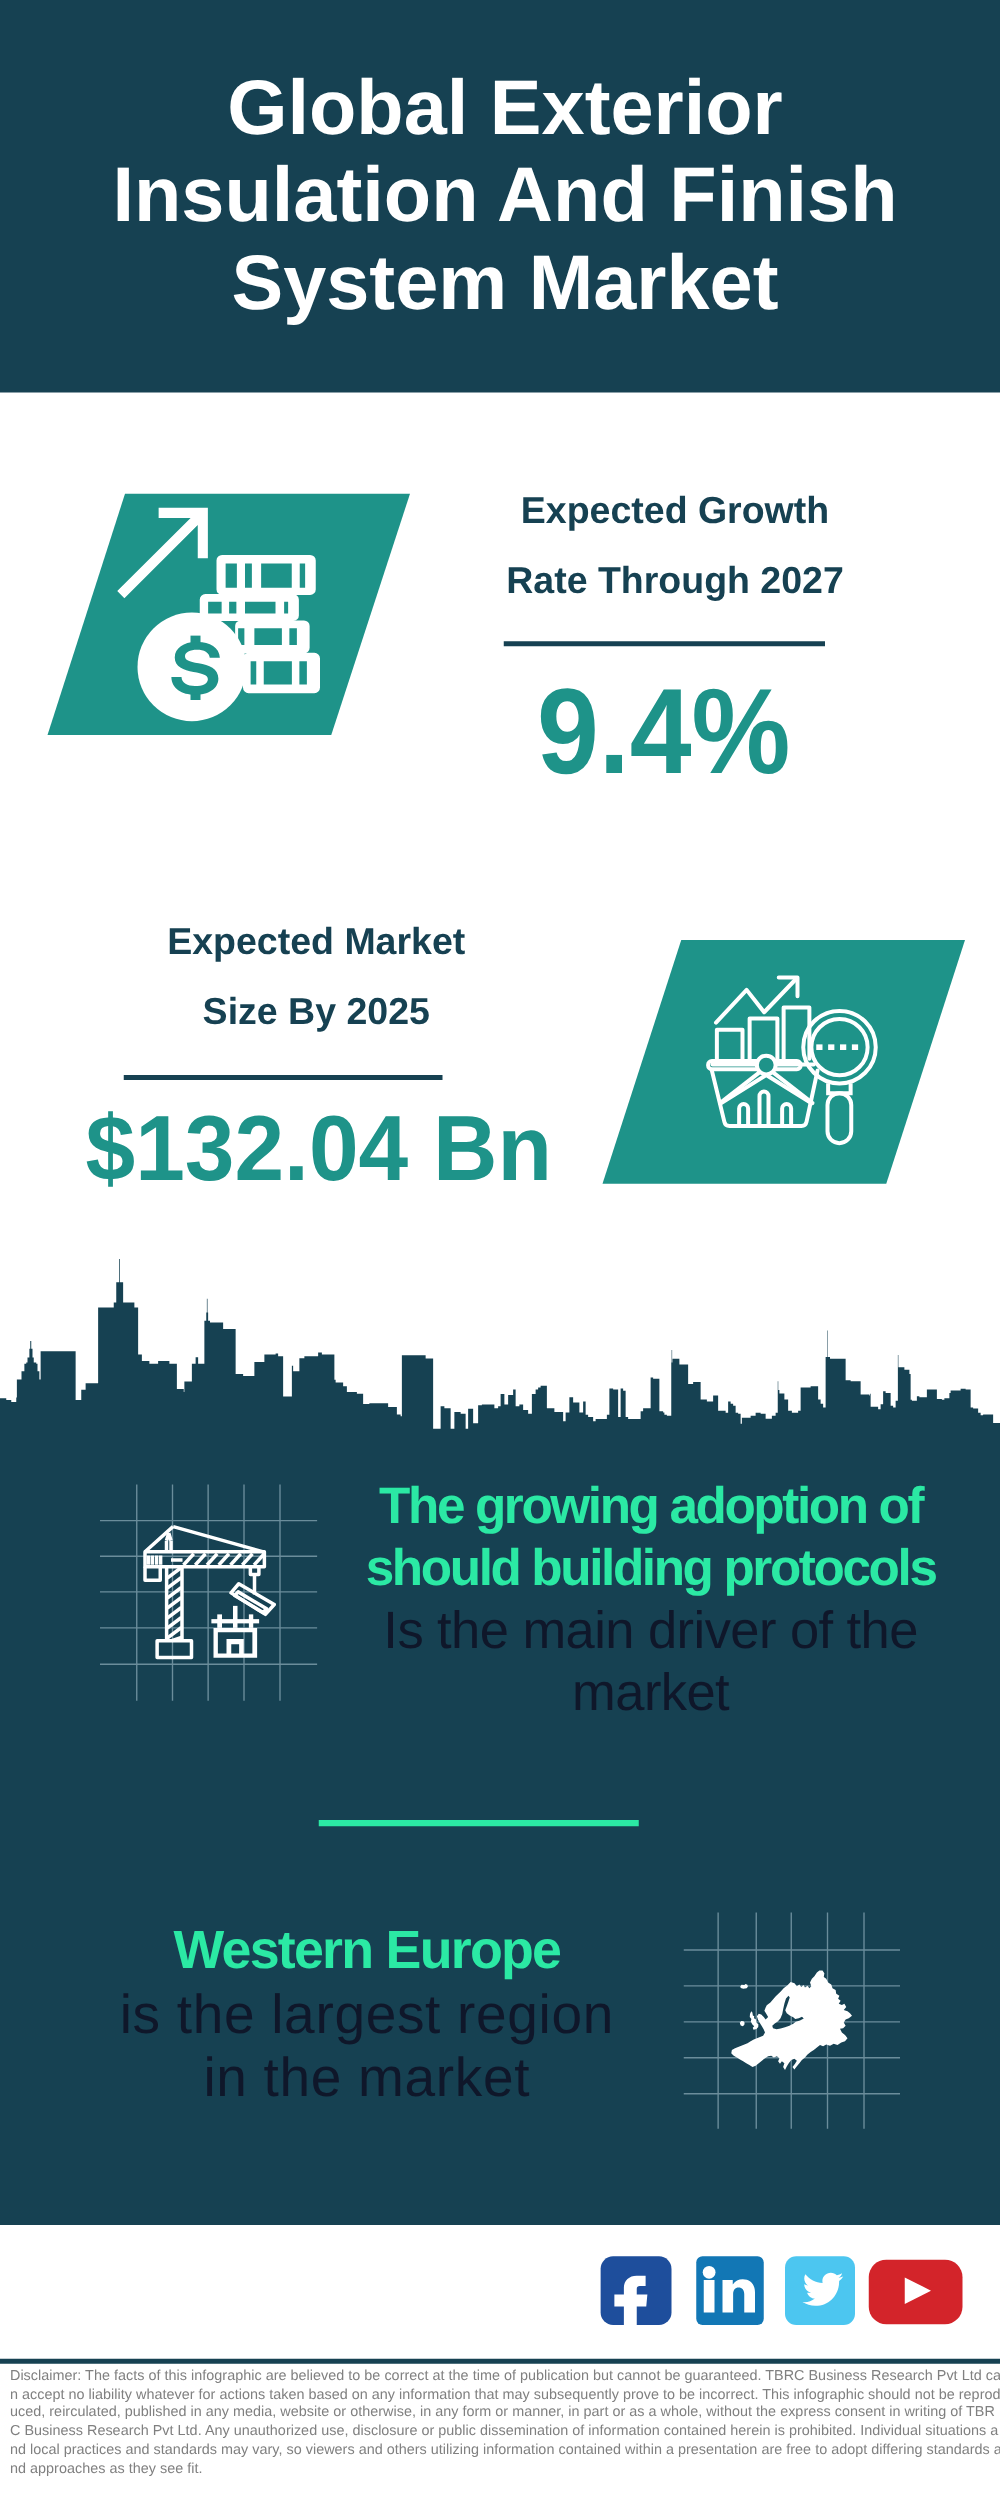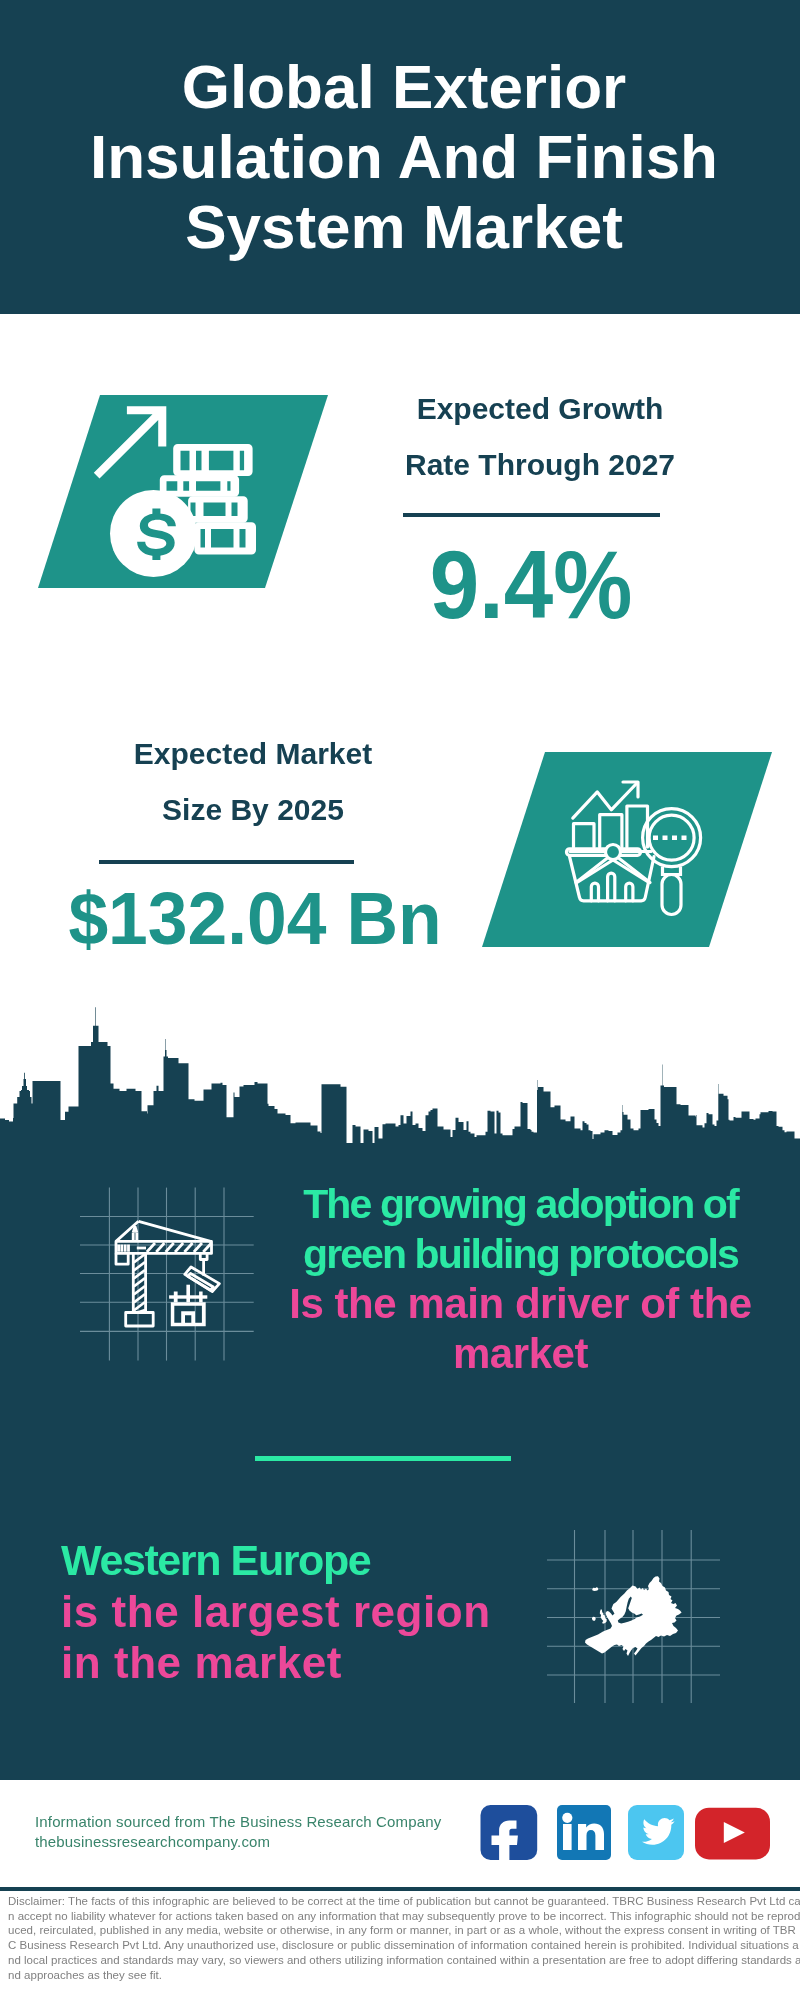--- a/index.html
+++ b/index.html
@@ -12,23 +12,23 @@
     font-size:62px; line-height:70px; font-weight:bold; text-align:center; white-space:pre-line; }
 
   .icon1 { position:absolute; left:30px; top:385px; width:320px; height:215px; }
   .stat1-text { position:absolute; left:325px; top:381px; width:430px; text-align:center; }
   .stat-label { color:#164152; font-size:30px; font-weight:bold; line-height:56px; white-space:pre-line; }
   .rule { height:4px; background:#164152; margin:20px auto 0; position:relative; left:-9px; }
   .stat-value { color:#1E9389; font-size:97px; font-weight:bold; line-height:104px; margin-top:16px; letter-spacing:0px; position:relative; left:-9px; transform:scaleX(0.917); transform-origin:center;}
 
   .driver-text { position:absolute; left:288px; top:1179px; width:465px; text-align:center; }
   .hl { color:#2BE9A4; font-size:41px; font-weight:bold; line-height:50px; letter-spacing:-1.9px; white-space:pre-line; display:block; }
-  .sub { color:#ec4899; font-size:42px; font-weight:bold; line-height:50px; letter-spacing:-0.45px; white-space:pre-line; display:block; }
+  .sub { color:#0f172a; font-size:42px; font-weight:normal; line-height:50px; letter-spacing:-0.45px; white-space:pre-line; display:block; }
   .greenrule { position:absolute; left:254.5px; top:1456px; width:256.5px; height:4.5px; background:#2BE9A4; }
-  .region-text { position:absolute; left:61px; top:1535px; width:465px; }
+  .region-text { position:absolute; left:61px; top:1535px; width:465px; text-align:center; }
   .region-text .hl { font-size:43px; line-height:51px; letter-spacing:-1.4px; }
   .region-text .sub { font-size:44px; line-height:51px; letter-spacing:0.55px; }
   .mapicon { position:absolute; left:540px; top:1515px; width:200px; height:195px; }
   .footer { position:absolute; left:0; top:1780px; width:800px; height:107px; background:#fff; }
   .source { position:absolute; left:35px; top:32px; color:#39846B; font-size:15px; line-height:19.5px; white-space:pre-line; letter-spacing:0.15px; }
   .social { position:absolute; left:478px; top:24px; }
   .hairline { position:absolute; left:0; top:1887px; width:800px; height:4px; background:#164152; }
   .disclaimer { position:absolute; left:8px; top:1894px; width:794px; color:#808080; font-size:11.5px; line-height:14.7px; word-break:break-all; letter-spacing:0.02px; }
   .craneicon { position:absolute; left:75px; top:1165px; width:205px; height:205px; }
   .darkband { position:absolute; left:0; top:1000px; width:800px; height:780px; display:block; }
@@ -67,21 +67,21 @@
       </g>
     </g>
   </svg>
 
   <svg class="darkband" viewBox="0 0 800 780" preserveAspectRatio="none">
     <path id="skylinePath" fill="#164152" d="M0,780 L0,118.5 L0,118.5 L5,118.5 L5,120 L9,120 L9,121.5 L13,121.5 L13,118 L13.5,118 L13.5,103.5 L17.2,103.5 L17.2,97 L19.5,97 L19.5,91 L21,91 L21,90 L22,90 L22,86 L23.5,86 L23.5,79 L24.2,79 L24.2,72.8 L25,72.8 L25,79 L26,79 L26,86 L27,86 L27,90 L29,90 L29,91 L30,91 L30,97 L31.5,97 L31.5,103.5 L32.5,103.5 L32.5,81 L60,81 L60.5,81 L60.5,120 L64,120 L65,120 L65,111.8 L68,111.8 L68.5,111.8 L68.5,106.5 L78.5,106.5 L78.5,45.9 L91,45.9 L91,41.9 L93,41.9 L93,25.8 L95.2,25.8 L95.3,25.8 L95.3,7.2 L95.8,7.2 L95.9,7.2 L95.9,25.8 L98.5,25.8 L98.5,41.9 L107.5,41.9 L107.5,45.9 L110,45.9 L110.5,45.9 L110.5,83.5 L113,83.5 L113.5,83.5 L113.5,88.8 L119,88.8 L119.5,88.8 L119.5,91 L126,91 L126.5,91 L126.5,88.8 L135,88.8 L135.5,88.8 L135.5,91 L141,91 L141.5,91 L141.5,111.2 L147,111.2 L147,113.5 L147.5,113.5 L147.5,105.2 L153,105.2 L153.5,105.2 L153.5,91 L156,91 L156.5,91 L156.5,85.8 L158,85.8 L158.5,85.8 L158.5,91 L163,91 L163.5,91 L163.5,56.5 L165,56.5 L165,50 L165.5,50 L165.5,39 L166,39 L166,50 L166.5,50 L166.5,56.5 L168,56.5 L168,58 L178,58 L178.5,58 L178.5,63.2 L188,63.2 L188.5,63.2 L188.5,99.2 L194,99.2 L194.5,99.2 L194.5,100.8 L203,100.8 L203.5,100.8 L203.5,89.5 L211,89.5 L211.5,89.5 L211.5,83.5 L220,83.5 L220.5,83.5 L220.5,82.8 L222,82.8 L222.5,82.8 L222.5,85 L226,85 L226.5,85 L226.5,117.2 L233,117.2 L233.5,117.2 L233.5,92.5 L234,92.5 L234.5,92.5 L234.5,97 L239,97 L239.5,97 L239.5,86.5 L243,86.5 L243.5,86.5 L243.5,85 L254,85 L254.5,85 L254.5,82 L257,82 L257.5,82 L257.5,83.5 L267,83.5 L267.5,83.5 L267.5,103.8 L268,103.8 L268.5,103.8 L268.5,106 L274,106 L274.5,106 L274.5,109 L277,109 L277.5,109 L277.5,113.5 L285,113.5 L285.5,113.5 L285.5,115 L290,115 L290.5,115 L290.5,123.2 L295,123.2 L295.5,123.2 L295.5,122.5 L310,122.5 L310.5,122.5 L310.5,125.5 L317,125.5 L317.5,125.5 L317.5,131.5 L320,131.5 L320.5,131.5 L320.5,133 L321,133 L321.5,133 L321.5,84.2 L340,84.2 L340.5,84.2 L340.5,86.8 L346,86.8 L346.5,86.8 L346.5,143 L352,143 L352.5,143 L352.5,125 L355,125 L355.5,125 L355.5,126.5 L360,126.5 L360.5,126.5 L360.5,143 L363,143 L363.5,143 L363.5,129.5 L368,129.5 L368.5,129.5 L368.5,131 L372,131 L372.5,131 L372.5,143 L374,143 L374.5,143 L374.5,127 L378,127 L378.5,127 L378.5,138.5 L382,138.5 L382.5,138.5 L382.5,124.2 L385,124.2 L385.5,124.2 L385.5,123.5 L395,123.5 L395.5,123.5 L395.5,126.5 L398,126.5 L398.5,126.5 L398.5,125 L400,125 L400.5,125 L400.5,115.2 L403,115.2 L403.5,115.2 L403.5,123.5 L406,123.5 L406.5,123.5 L406.5,116 L410,116 L410.5,116 L410.5,111.5 L412,111.5 L412.5,111.5 L412.5,125 L415,125 L415.5,125 L415.5,123.5 L418,123.5 L418.5,123.5 L418.5,128 L422,128 L422.5,128 L422.5,131 L425,131 L425.5,131 L425.5,115.2 L428,115.2 L428.5,115.2 L428.5,111.5 L430,111.5 L430.5,111.5 L430.5,110 L432,110 L432.5,110 L432.5,108.5 L437,108.5 L437.5,108.5 L437.5,126.5 L443,126.5 L443.5,126.5 L443.5,129.5 L450,129.5 L450.5,129.5 L450.5,137 L452,137 L452.5,137 L452.5,130 L455,130 L455.5,130 L455.5,117.8 L458,117.8 L458.5,117.8 L458.5,122 L463,122 L463.5,122 L463.5,130 L466,130 L466.5,130 L466.5,121.2 L468,121.2 L468.5,121.2 L468.5,131.8 L470,131.8 L470.5,131.8 L470.5,133.5 L474,133.5 L474.5,133.5 L474.5,137 L476,137 L476.5,137 L476.5,135.2 L485,135.2 L485.5,135.2 L485.5,131.8 L487,131.8 L487.5,131.8 L487.5,110.8 L490,110.8 L490.5,110.8 L490.5,111.6 L494,111.6 L494.5,111.6 L494.5,133.5 L496,133.5 L496.5,133.5 L496.5,110.8 L498,110.8 L498.5,110.8 L498.5,112.5 L500,112.5 L500.5,112.5 L500.5,133.5 L502,133.5 L502.5,133.5 L502.5,135.2 L512,135.2 L512.5,135.2 L512.5,129 L514,129 L514.5,129 L514.5,126.5 L520,126.5 L520.5,126.5 L520.5,102 L522,102 L522.5,102 L522.5,102.9 L527,102.9 L527.5,102.9 L527.5,129 L530,129 L530.5,129 L530.5,130 L531,130 L531.5,130 L531.5,131.8 L533,131.8 L533.5,131.8 L533.5,132.6 L536.5,132.6 L537,132.6 L537,90 L537.3,90 L537.3,80 L537.7,80 L537.7,90 L538,90 L538,87 L543,87 L543.5,87 L543.5,91.5 L550,91.5 L550.5,91.5 L550.5,107.2 L554,107.2 L554.5,107.2 L554.5,105.5 L560,105.5 L560.5,105.5 L560.5,119.5 L565,119.5 L565.5,119.5 L565.5,121.2 L570,121.2 L570.5,121.2 L570.5,116.4 L574,116.4 L574.5,116.4 L574.5,128.6 L580,128.6 L580.5,128.6 L580.5,130.2 L582,130.2 L582.5,130.2 L582.5,121.2 L584,121.2 L584.5,121.2 L584.5,122.9 L586,122.9 L586.5,122.9 L586.5,124.5 L588,124.5 L588.5,124.5 L588.5,130.2 L590,130.2 L590.5,130.2 L590.5,131 L592,131 L592.5,131 L592.5,139 L593,139 L593.5,139 L593.5,134.2 L600,134.2 L600.5,134.2 L600.5,132.6 L604,132.6 L604.5,132.6 L604.5,130.2 L608,130.2 L608.5,130.2 L608.5,131 L612,131 L612.5,131 L612.5,135 L617,135 L617.5,135 L617.5,132.6 L620,132.6 L620.5,132.6 L620.5,130.2 L622,130.2 L622.2,130.2 L622.2,105 L622.6,105 L622.6,112 L623.5,112 L623.5,114.8 L627,114.8 L627.5,114.8 L627.5,119.6 L630,119.6 L630.5,119.6 L630.5,128.6 L633,128.6 L633.5,128.6 L633.5,130.2 L638,130.2 L638.5,130.2 L638.5,128.6 L640,128.6 L640.5,128.6 L640.5,109.9 L648,109.9 L648.5,109.9 L648.5,109 L654,109 L654.5,109 L654.5,119.6 L656,119.6 L656.5,119.6 L656.5,122.9 L658,122.9 L658.5,122.9 L658.5,126 L660,126 L660.5,126 L660.5,85.5 L661.8,85.5 L662,85.5 L662,64.4 L662.4,64.4 L662.4,85.5 L664,85.5 L664,87 L676,87 L676.5,87 L676.5,104.2 L680,104.2 L680.5,104.2 L680.5,105 L688,105 L688.5,105 L688.5,115.6 L695,115.6 L695.5,115.6 L695.5,116.4 L696,116.4 L696,115 L696.5,115 L696.5,125.3 L702,125.3 L702.5,125.3 L702.5,127.4 L704,127.4 L704.5,127.4 L704.5,123.3 L706,123.3 L706.5,123.3 L706.5,113 L708,113 L708.5,113 L708.5,114.3 L712,114.3 L712.5,114.3 L712.5,124.6 L714,124.6 L714.5,124.6 L714.5,126 L716,126 L716.5,126 L716.5,120.5 L718,120.5 L718.3,120.5 L718.3,84 L718.7,84 L718.7,93.7 L723,93.7 L723.5,93.7 L723.5,95.8 L727,95.8 L727.5,95.8 L727.5,99.2 L728,99.2 L728.5,99.2 L728.5,119.8 L729,119.8 L729.5,119.8 L729.5,120.5 L733,120.5 L733.5,120.5 L733.5,117 L735,117 L735.5,117 L735.5,117.8 L741,117.8 L741.5,117.8 L741.5,111.6 L749,111.6 L749.5,111.6 L749.5,119.1 L753,119.1 L753.5,119.1 L753.5,119.8 L755,119.8 L755.5,119.8 L755.5,118.5 L759,118.5 L759.5,118.5 L759.5,114.3 L760,114.3 L760.5,114.3 L760.5,112.3 L768,112.3 L768.5,112.3 L768.5,110.9 L772,110.9 L772.5,110.9 L772.5,111.6 L776,111.6 L776.5,111.6 L776.5,126 L778,126 L778.5,126 L778.5,126.7 L782,126.7 L782.5,126.7 L782.5,130.2 L784,130.2 L784.5,130.2 L784.5,132.2 L786,132.2 L786.5,132.2 L786.5,131.5 L794,131.5 L794.5,131.5 L794.5,138.4 L800,138.4 L800,780 Z"></path>
   </svg>
 
   <div class="driver-text">
     <span class="hl">The growing adoption of
-green building protocols</span>
+should building protocols</span>
     <span class="sub">Is the main driver of the
 market</span>
   </div>
   <div class="greenrule"></div>
   <div class="region-text">
     <span class="hl">Western Europe</span>
     <span class="sub">is the largest region
 in the market</span>
   </div>
 
@@ -100,22 +100,20 @@
     </g>
     <g fill="#fff">
       <path d="M592.2 1589.2 l1.0 -1.4 l2.3 0.2 l0.9 -0.8 l1.5 0.6 l0.4 1.6 l-1.0 1.2 l-2.6 0.4 l-2.1 -0.6 Z"></path>
       <path d="M592.0 1618.0 l1.0 -1.2 l1.8 0.2 l0.9 1.1 l-0.3 1.8 l-1.2 1.0 l-1.6 -0.6 l-0.6 -1.4 Z"></path>
       <path d="M600.0 1611.2 l1.0 -2.2 l0.9 1.0 l0.4 2.4 l1.1 0.5 l-0.2 1.7 l1.6 1.0 l0.3 2.4 l1.6 1.3 l-0.1 2.2 l-1.4 1.6 l-2.4 0.6 l-0.6 -1.5 l1.2 -1.2 l-1.5 -1.4 l-1.3 -2.4 l0.5 -2.1 l-1.3 -1.5 Z"></path>
       <path fill-rule="evenodd" d="M613.4 1604.1 L616.3 1601.9 L620.6 1596.9 L624.4 1593.4 L626.9 1590.6 L630.0 1588.1 L632.5 1585.6 L635.6 1586.6 L637.5 1589.0 L639.5 1587.5 L641.0 1589.5 L642.8 1588.0 L644.0 1590.0 L646.0 1588.5 L647.5 1590.5 L649.0 1589.0 L648.0 1586.0 L649.5 1583.0 L651.5 1581.0 L653.5 1578.0 L655.5 1576.4 L658.0 1576.3 L659.5 1578.5 L659.0 1581.5 L661.0 1583.0 L662.5 1586.0 L665.0 1587.5 L666.0 1590.5 L668.5 1592.0 L669.0 1595.0 L671.5 1596.5 L670.5 1599.0 L672.5 1600.5 L671.0 1603.0 L673.5 1604.0 L675.5 1603.0 L677.0 1605.5 L675.0 1608.0 L678.0 1609.0 L680.0 1610.5 L681.6 1612.5 L679.0 1614.5 L676.5 1615.5 L675.0 1618.0 L676.5 1620.5 L674.5 1622.5 L672.0 1623.0 L673.5 1626.0 L676.0 1628.0 L678.0 1630.5 L676.0 1633.0 L673.0 1634.0 L670.0 1636.0 L667.0 1635.0 L664.0 1636.5 L661.0 1635.5 L658.5 1637.0 L656.0 1636.0 L653.5 1638.0 L651.0 1640.0 L648.5 1641.5 L646.0 1643.5 L644.0 1646.0 L641.5 1648.0 L639.5 1650.5 L637.5 1653.0 L635.5 1655.5 L634.0 1653.5 L636.0 1651.0 L637.5 1648.5 L635.5 1647.0 L633.0 1648.0 L631.0 1650.5 L629.5 1653.0 L628.0 1656.0 L626.5 1653.5 L627.5 1650.5 L625.5 1649.0 L624.0 1651.0 L622.5 1649.0 L623.5 1646.5 L621.5 1645.0 L619.0 1646.0 L617.0 1644.5 L614.5 1645.0 L612.0 1646.5 L609.5 1648.5 L607.0 1650.5 L604.5 1652.5 L602.0 1653.5 L599.5 1652.0 L597.0 1650.5 L594.5 1649.0 L592.0 1647.5 L589.5 1646.0 L587.0 1644.5 L585.0 1642.5 L585.5 1640.0 L588.0 1638.5 L590.5 1637.5 L593.0 1636.5 L595.5 1635.5 L598.0 1634.5 L600.5 1633.0 L603.0 1631.5 L605.5 1630.5 L608.0 1629.5 L610.5 1628.5 L612.0 1626.0 L611.0 1623.5 L609.5 1621.0 L608.0 1618.5 L606.5 1616.0 L605.5 1613.0 L607.0 1611.0 L609.0 1611.5 L611.0 1613.5 L612.5 1615.5 L614.5 1613.5 L613.0 1611.0 L611.5 1608.5 L612.5 1606.0 Z M630.8 1596.5 L631.8 1598.0 L630.6 1601.6 L629.4 1605.0 L628.2 1608.2 L629.4 1610.6 L631.8 1612.4 L634.6 1613.8 L636.2 1615.2 L639.0 1614.6 L641.6 1613.4 L643.0 1614.8 L640.0 1616.4 L636.6 1617.4 L634.6 1619.0 L631.5 1620.6 L628.0 1621.8 L624.5 1622.8 L621.2 1623.4 L618.4 1622.6 L617.8 1620.6 L619.8 1618.8 L622.4 1617.0 L624.4 1614.6 L625.8 1611.2 L626.6 1607.0 L627.6 1602.6 L628.8 1598.8 Z"></path>
     </g>
   </svg>
 
   <div class="footer">
-    <div class="source">Information sourced from The Business Research Company
-thebusinessresearchcompany.com</div>
     <svg class="social" width="300" height="60" viewBox="478 1804 300 60">
       <g>
         <rect x="480.5" y="1805" width="56.7" height="55" rx="10" fill="#1E4E9C"></rect>
         <path fill="#fff" d="M516.5 1820.5 h-7.2 c-5.9 0 -10.2 3.9 -10.2 9.6 v5.4 h-7.6 v9.6 h7.6 v20.4 h10.3 v-20.4 h7.6 l0.9 -9.6 h-8.5 v-4.4 c0 -1.4 0.9 -2.4 2.3 -2.4 h4.8 Z"></path>
       </g>
       <g>
         <rect x="557" y="1805" width="54" height="55" rx="5" fill="#1277B5"></rect>
         <rect x="563" y="1824" width="8.6" height="26" fill="#fff"></rect>
         <circle cx="567.3" cy="1817.8" r="5.1" fill="#fff"></circle>
         <path fill="#fff" d="M578 1850 v-26 h8.2 v3.5 c1.8 -2.7 4.7 -4.1 8 -4.1 c6 0 9.8 4 9.8 10.6 V1850 h-8.6 v-14.6 c0 -3.4 -1.7 -5.4 -4.5 -5.4 c-2.8 0 -4.4 2 -4.4 5.4 V1850 Z"></path>

